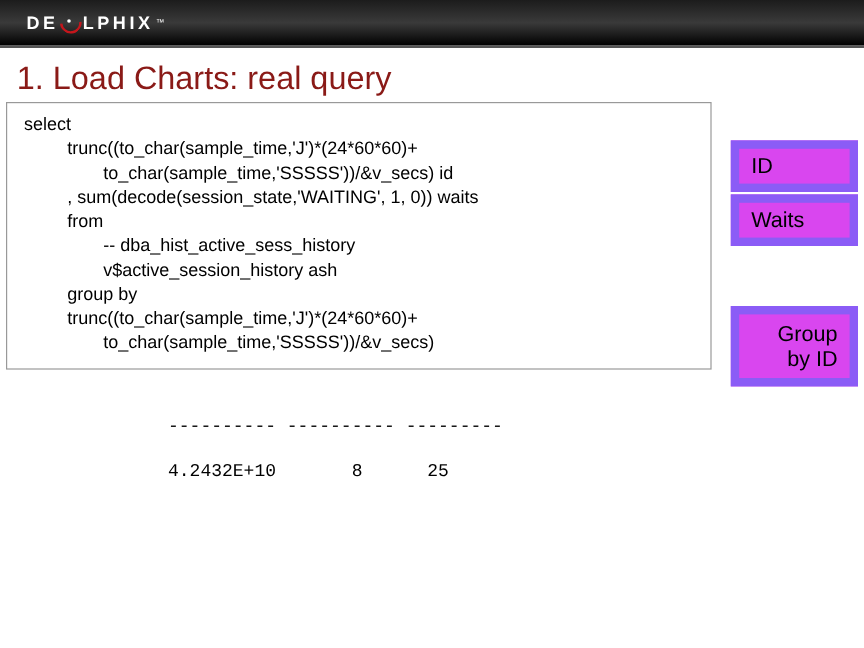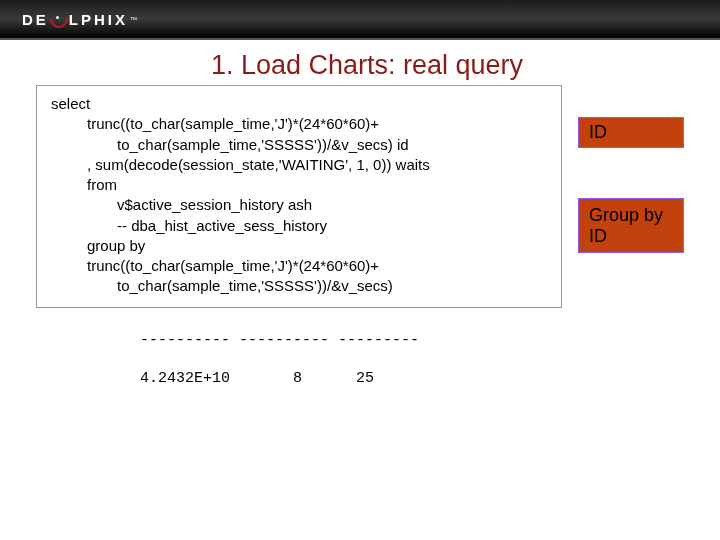--- a/index.html
+++ b/index.html
@@ -50,55 +50,55 @@
   width: 3px; height: 3px;
   background: #fff;
   border-radius: 50%;
   left: 6px; top: 6px;
 }
 .logo .tm { font-size: 7px; vertical-align: top; margin-left: 2px; font-weight: normal;}
 .title {
   font-size: 27px;
   color: #8a1a17;
   margin: 10px 0 4px 14px;
-  text-align: center;
 }
 .content {
   display: flex;
   align-items: flex-start;
-  padding: 0 36px;
+  padding: 0 5px;
   gap: 16px;
 }
 .code-box {
   border: 1px solid #999;
   padding: 8px 14px 10px 14px;
   font-size: 15px;
   line-height: 1.35;
   flex: 1;
   font-family: Arial, sans-serif;
 }
 .code-box .indent1 { padding-left: 36px; }
 .code-box .indent2 { padding-left: 66px; }
 .right-col {
   display: flex;
   flex-direction: column;
   gap: 2px;
   margin-top: 32px;
   width: 106px;
 }
 .badge {
-  background: #c2410c;
-  border: 1px solid #8b5cf6;
+  background: #d946ef;
+  border: 7px solid #8b5cf6;
   padding: 4px 10px;
   font-size: 18px;
 }
 .group-badge {
   margin-top: 48px;
   padding: 6px 10px;
   line-height: 1.15;
+  text-align: right;
 }
 .output-block {
   font-family: "Courier New", monospace;
   font-size: 15px;
   white-space: pre;
   margin-left: 140px;
   margin-top: 6px;
   line-height: 1.25;
 }
 </style>
@@ -120,29 +120,30 @@
 
 <div class="title">1. Load Charts: real query</div>
 
 <div class="content">
   <div class="code-box">
     <div>select</div>
     <div class="indent1">trunc((to_char(sample_time,'J')*(24*60*60)+</div>
     <div class="indent2">to_char(sample_time,'SSSSS'))/&amp;v_secs) id</div>
     <div class="indent1">, sum(decode(session_state,'WAITING', 1, 0))     waits</div>
     <div class="indent1">from</div>
+    <div class="indent2">-- dba_hist_active_sess_history</div>
     <div class="indent2">v$active_session_history ash</div>
-    <div class="indent2">-- dba_hist_active_sess_history</div>
     <div class="indent1">group by</div>
     <div class="indent1">trunc((to_char(sample_time,'J')*(24*60*60)+</div>
     <div class="indent2">to_char(sample_time,'SSSSS'))/&amp;v_secs)</div>
   </div>
 
   <div class="right-col">
     <div class="badge">ID</div>
+    <div class="badge">Waits</div>
     <div class="badge group-badge">Group by ID</div>
   </div>
 </div>
 
 <div class="output-block">
 <div>---------- ---------- ---------</div>
 <div>4.2432E+10       8      25</div>
 
 </div>
 

